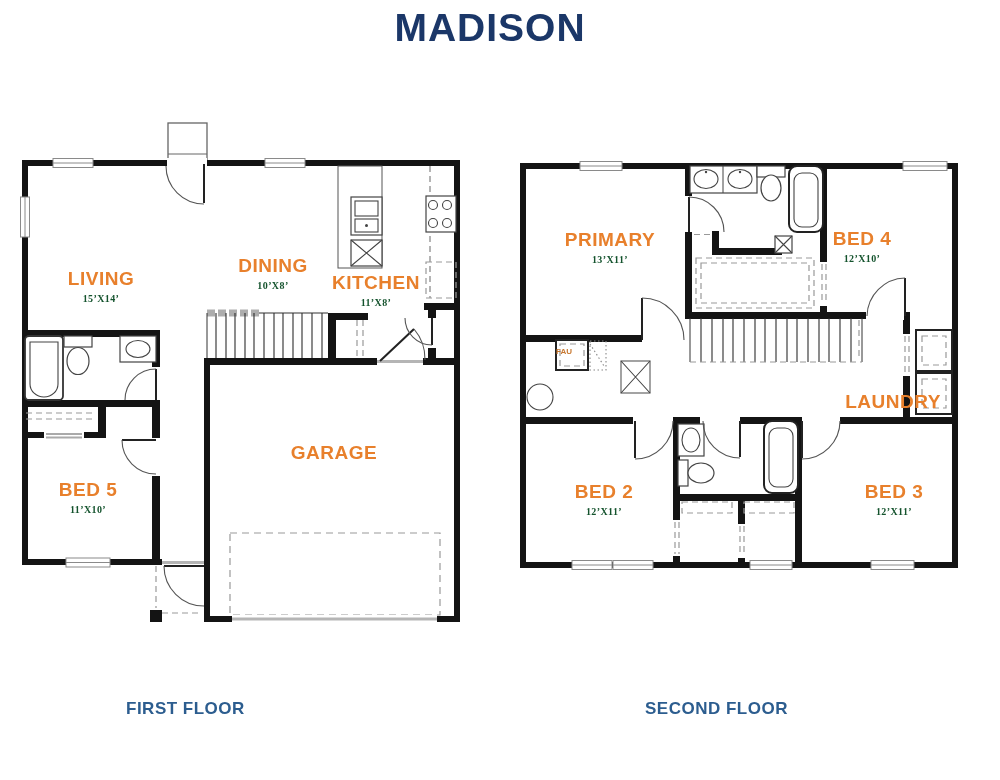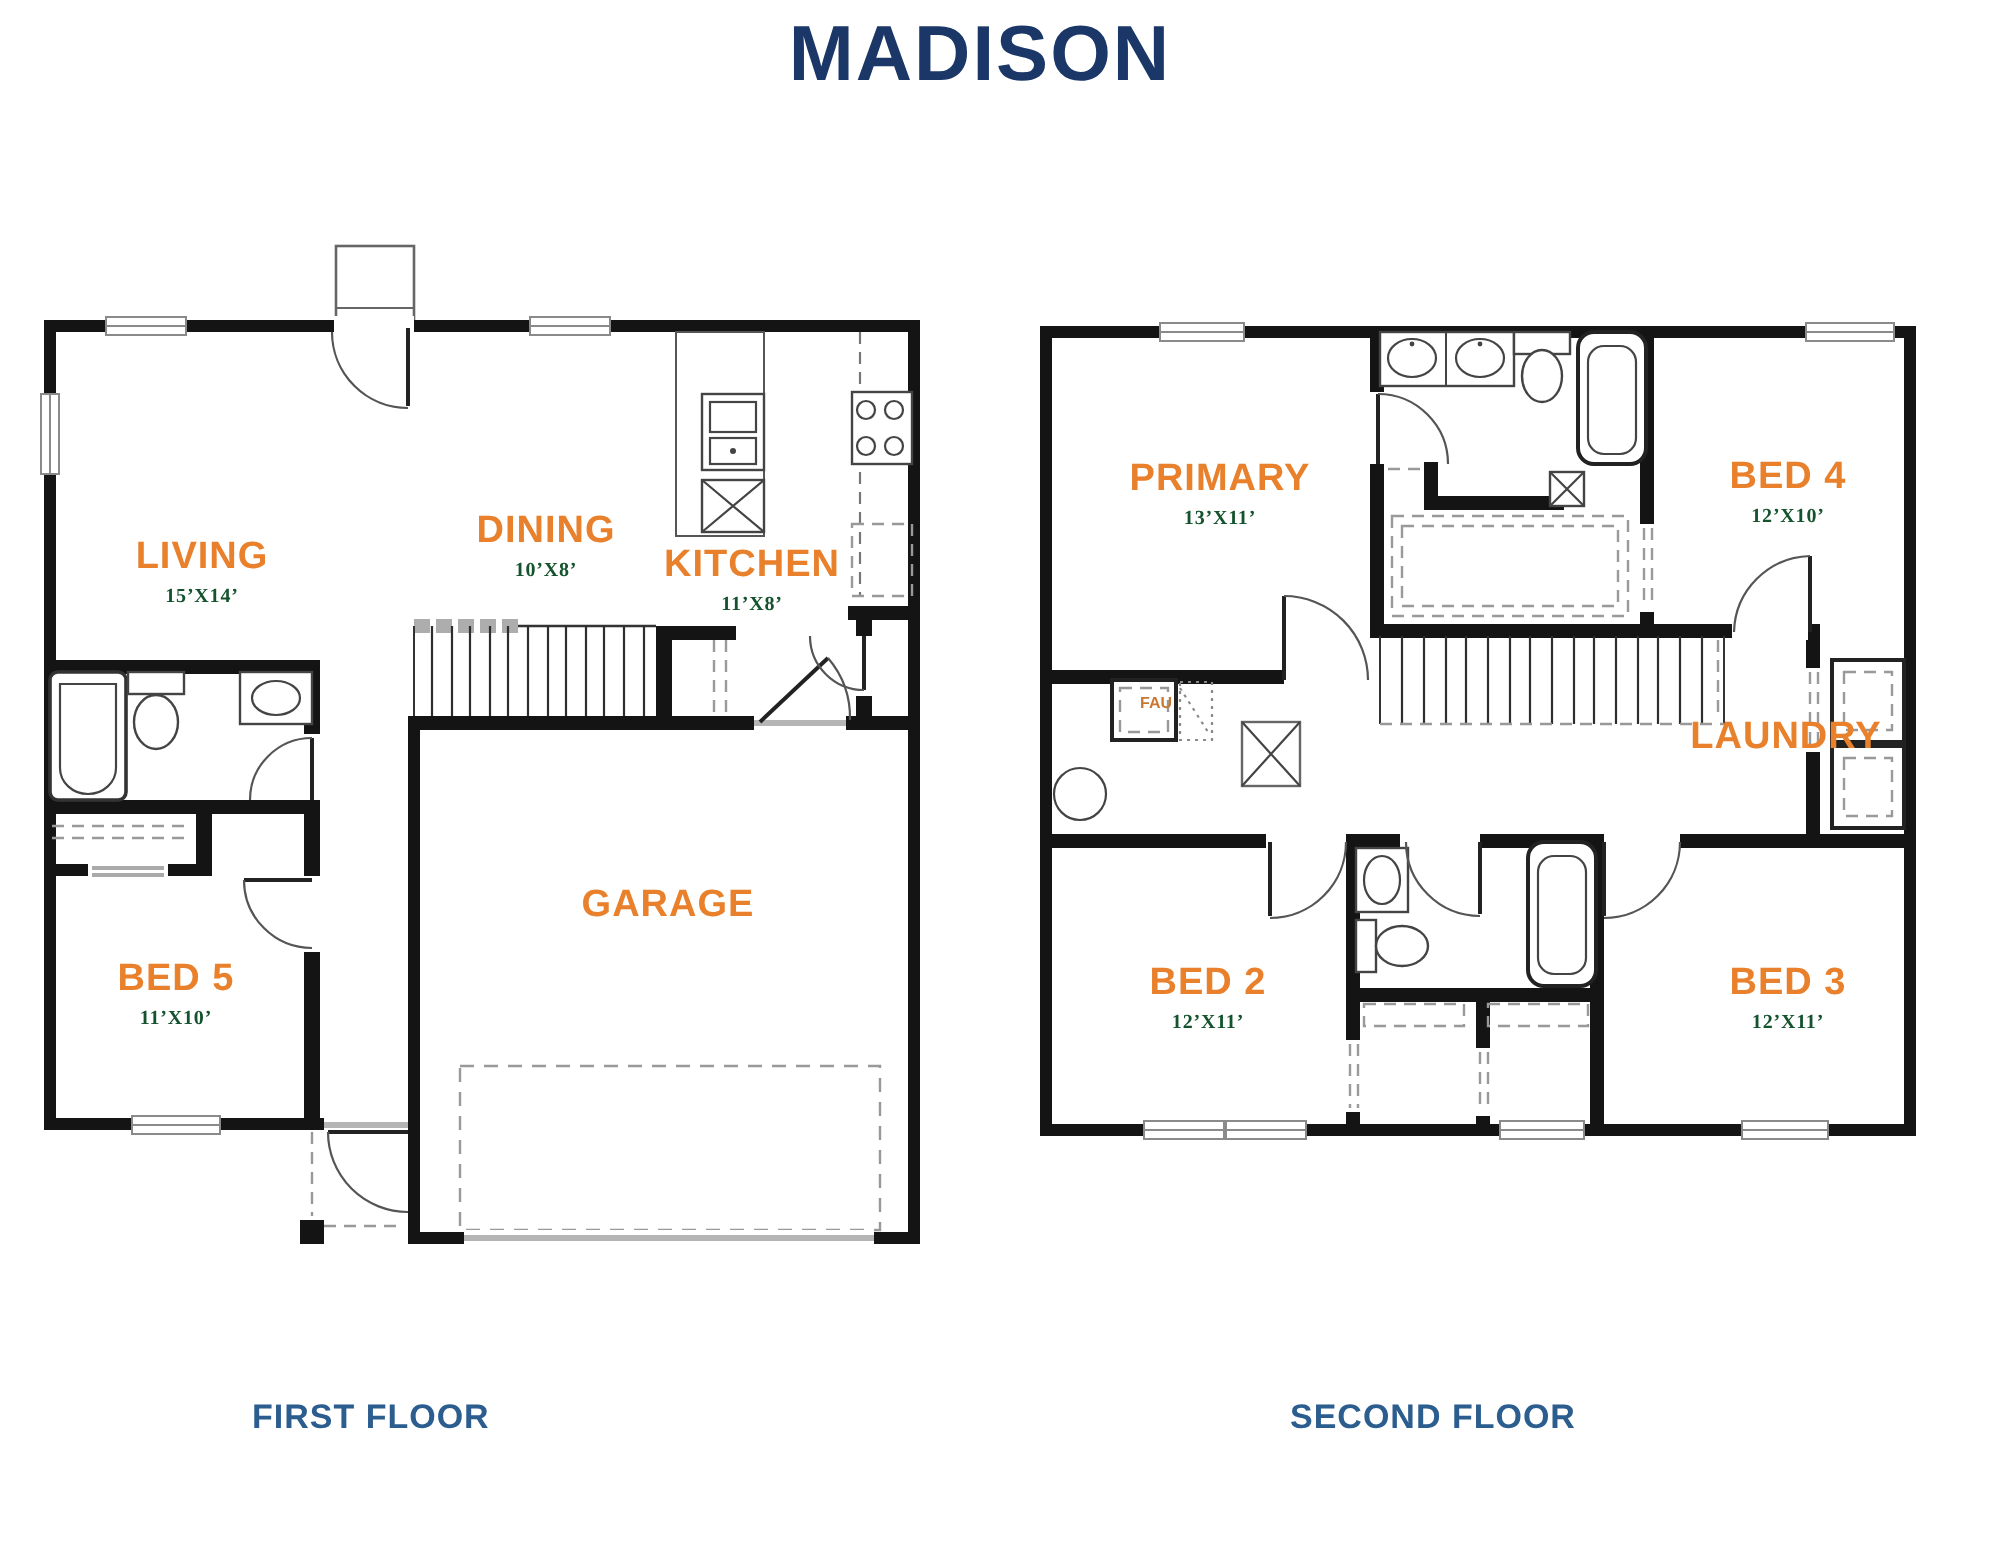--- a/index.html
+++ b/index.html
@@ -9,21 +9,21 @@
   .title{position:absolute;top:6px;left:0;width:980px;text-align:center;
          font-size:39px;font-weight:bold;letter-spacing:1px;color:var(--c-navy,#1b3768);}
   .caption{position:absolute;top:699px;width:200px;
            font-size:17px;font-weight:600;letter-spacing:.5px;color:var(--c-caption,#2c5d8f);}
   .room-label{position:absolute;width:160px;text-align:center;line-height:1.15;}
   .room-name{display:block;font-size:19px;font-weight:bold;letter-spacing:.5px;
              color:var(--c-orange,#e8802c);}
   .room-label.sm .room-name{font-size:19px;}
   .room-dims{display:block;margin-top:3px;font-size:10px;font-weight:bold;
              letter-spacing:.4px;color:#14532d;font-family:Liberation Serif, serif;}
-  .fau-label{position:absolute;left:556px;top:347px;width:44px;text-align:center;
+  .fau-label{position:absolute;left:556px;top:347px;width:44px;text-align:left;
              font-size:8px;font-weight:bold;color:#c87830;}
   svg .wall{fill:#141414;}
   svg .gap{fill:#ffffff;}
   svg .win{fill:#ffffff;stroke:#8a8a8a;stroke-width:1;}
   svg .winline{stroke:#8a8a8a;stroke-width:1;}
   svg .fix{fill:#ffffff;stroke:#444;stroke-width:1.2;}
   svg .fix2{fill:#ffffff;stroke:#222;stroke-width:2;}
   svg .thin{fill:none;stroke:#444;stroke-width:1.1;}
   svg .dash{fill:none;stroke:#999;stroke-width:1.2;stroke-dasharray:6 4;}
   svg .dot{fill:none;stroke:#888;stroke-width:1.1;stroke-dasharray:1.5 2.5;}
@@ -343,25 +343,25 @@
   </div>
   <div class="room-label" style="left:8px;top:479px;">
     <span class="room-name">BED 5</span>
     <span class="room-dims">11’X10’</span>
   </div>
 
   <div class="room-label sm" style="left:530px;top:229px;">
     <span class="room-name">PRIMARY</span>
     <span class="room-dims">13’X11’</span>
   </div>
-  <div class="room-label sm" style="left:814px;top:228px;">
+  <div class="room-label sm" style="left:782px;top:228px;">
     <span class="room-name">BED 4</span>
     <span class="room-dims">12’X10’</span>
   </div>
-  <div class="room-label" style="left:813px;top:358px;">
+  <div class="room-label" style="left:813px;top:391px;">
     <span class="room-name">LAUNDRY</span>
   </div>
   <div class="room-label sm" style="left:524px;top:481px;">
     <span class="room-name">BED 2</span>
     <span class="room-dims">12’X11’</span>
   </div>
   <div class="room-label sm" style="left:814px;top:481px;">
     <span class="room-name">BED 3</span>
     <span class="room-dims">12’X11’</span>
   </div>

